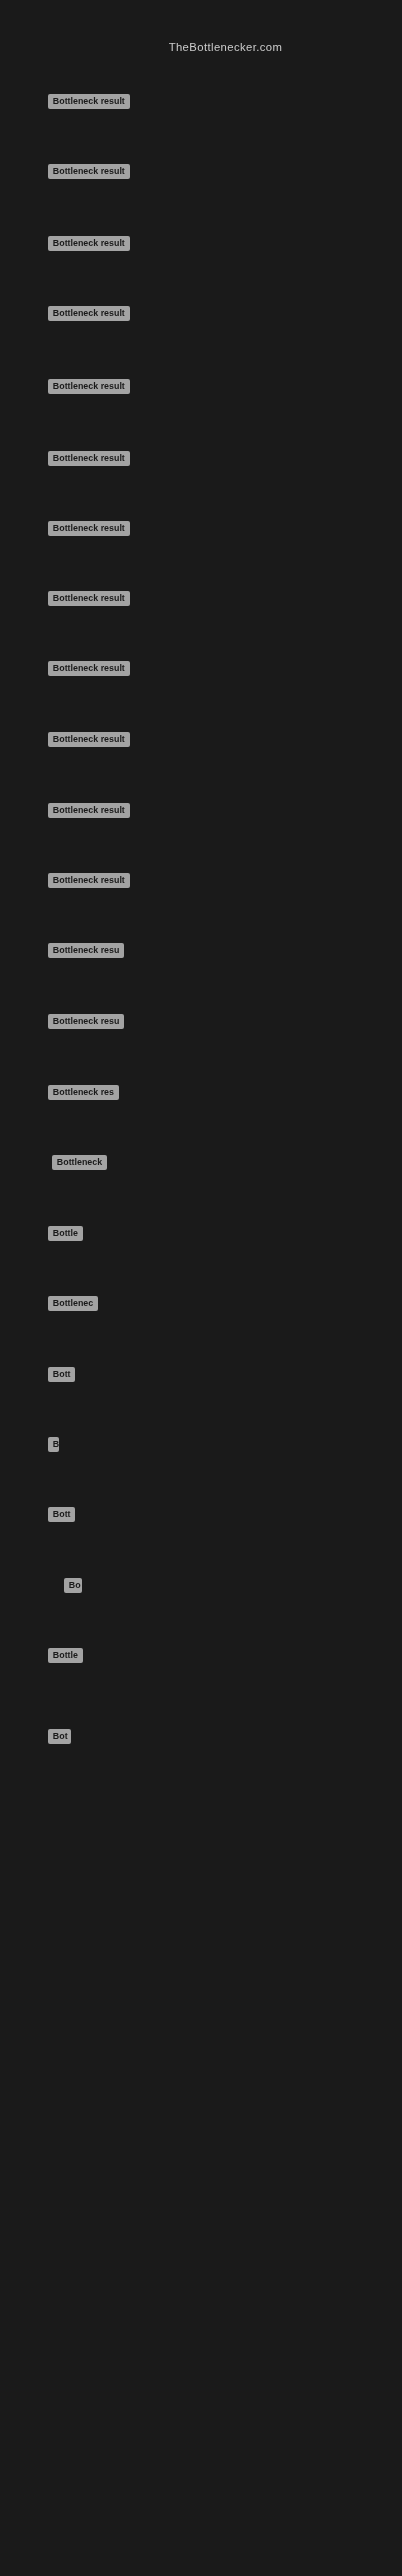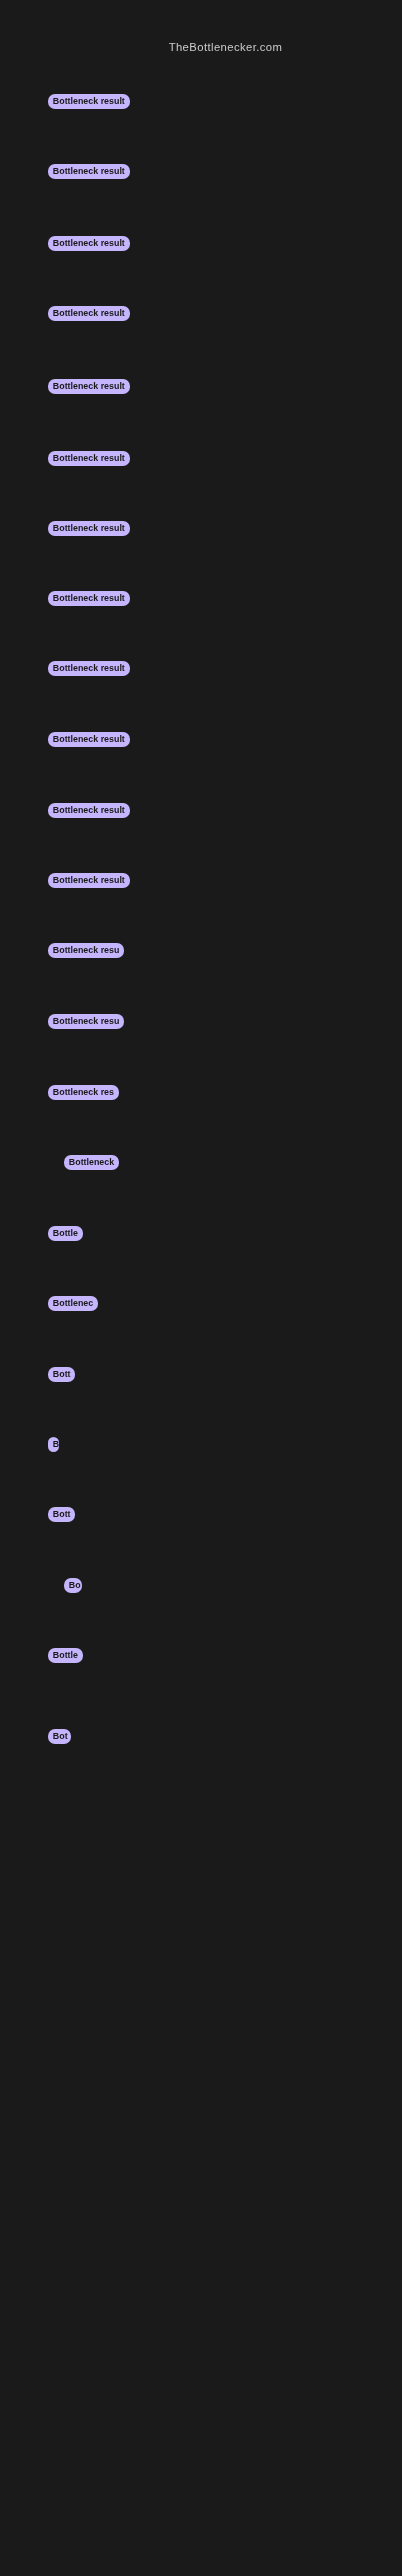--- a/index.html
+++ b/index.html
@@ -20,26 +20,26 @@
     .site-title {
       text-align: center;
       color: #cccccc;
       font-size: 11.3px;
       padding: 4.8px 0;
       letter-spacing: 0.4px;
     }
 
     .bottleneck-badge {
       display: inline-block;
-      background-color: #c4b5fd;
+      background-color: #a3a3a3;
       color: #1a1a1a;
       font-size: 8.9px;
       font-weight: bold;
       padding: 2.4px 4.8px;
-      border-radius: 7px;
+      border-radius: 2px;
       white-space: nowrap;
       overflow: hidden;
     }
 
     .badge-row {
       position: absolute;
       left: 0;
     }
   </style>
 </head>
@@ -56,21 +56,21 @@
     <div class="badge-row" style="top: 403px; left: 0px;"><span class="bottleneck-badge" style="max-width: 97px;">Bottleneck result</span></div>
     <div class="badge-row" style="top: 473px; left: 0px;"><span class="bottleneck-badge" style="max-width: 97px;">Bottleneck result</span></div>
     <div class="badge-row" style="top: 543px; left: 0px;"><span class="bottleneck-badge" style="max-width: 97px;">Bottleneck result</span></div>
     <div class="badge-row" style="top: 613px; left: 0px;"><span class="bottleneck-badge" style="max-width: 97px;">Bottleneck result</span></div>
     <div class="badge-row" style="top: 684px; left: 0px;"><span class="bottleneck-badge" style="max-width: 97px;">Bottleneck result</span></div>
     <div class="badge-row" style="top: 755px; left: 0px;"><span class="bottleneck-badge" style="max-width: 93px;">Bottleneck result</span></div>
     <div class="badge-row" style="top: 825px; left: 0px;"><span class="bottleneck-badge" style="max-width: 89px;">Bottleneck result</span></div>
     <div class="badge-row" style="top: 895px; left: 0px;"><span class="bottleneck-badge" style="max-width: 85px;">Bottleneck resu</span></div>
     <div class="badge-row" style="top: 966px; left: 0px;"><span class="bottleneck-badge" style="max-width: 85px;">Bottleneck resu</span></div>
     <div class="badge-row" style="top: 1037px; left: 0px; text-decoration: underline;"><span class="bottleneck-badge" style="max-width: 79px;">Bottleneck res</span></div>
-    <div class="badge-row" style="top: 1107px; left: 16px;"><span class="bottleneck-badge" style="max-width: 64px;">Bottleneck</span></div>
+    <div class="badge-row" style="top: 1107px; left: 4px;"><span class="bottleneck-badge" style="max-width: 64px;">Bottleneck</span></div>
     <div class="badge-row" style="top: 1178px; left: 0px;"><span class="bottleneck-badge" style="max-width: 40px;">Bottle</span></div>
     <div class="badge-row" style="top: 1248px; left: 0px;"><span class="bottleneck-badge" style="max-width: 55px;">Bottlenec</span></div>
     <div class="badge-row" style="top: 1319px; left: 0px;"><span class="bottleneck-badge" style="max-width: 29px;">Bott</span></div>
     <div class="badge-row" style="top: 1389px; left: 0px;"><span class="bottleneck-badge" style="max-width: 11.3px;">B</span></div>
     <div class="badge-row" style="top: 1459px; left: 0px;"><span class="bottleneck-badge" style="max-width: 29px;">Bott</span></div>
     <div class="badge-row" style="top: 1530px; left: 16px;"><span class="bottleneck-badge" style="max-width: 17.7px;">Bo</span></div>
     <div class="badge-row" style="top: 1600px; left: 0px;"><span class="bottleneck-badge" style="max-width: 40px;">Bottle</span></div>
     <div class="badge-row" style="top: 1681px; left: 0px; text-decoration: underline;"><span class="bottleneck-badge" style="max-width: 22.5px;">Bot</span></div>
     <div class="badge-row" style="top: 2556px; left: 0px;"><span class="bottleneck-badge" style="max-width: 8px;">B</span></div>
   </div>

